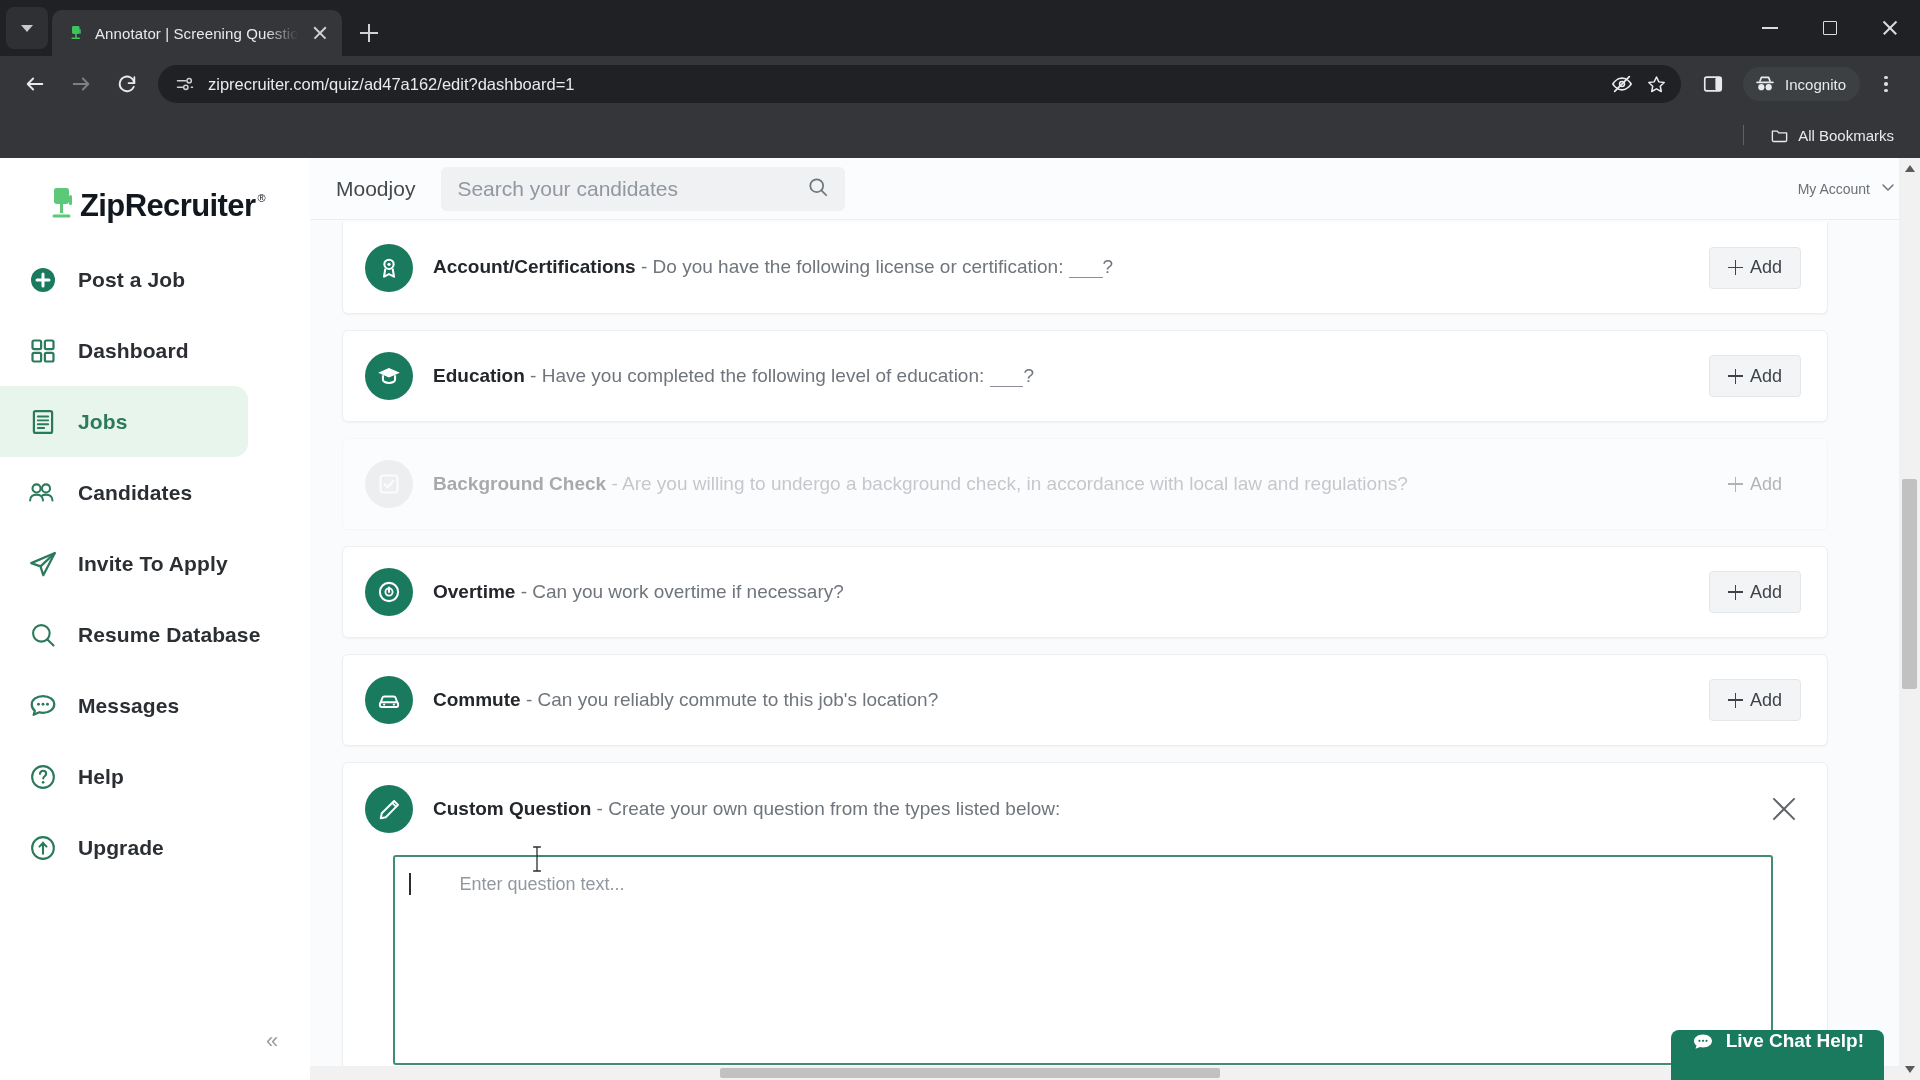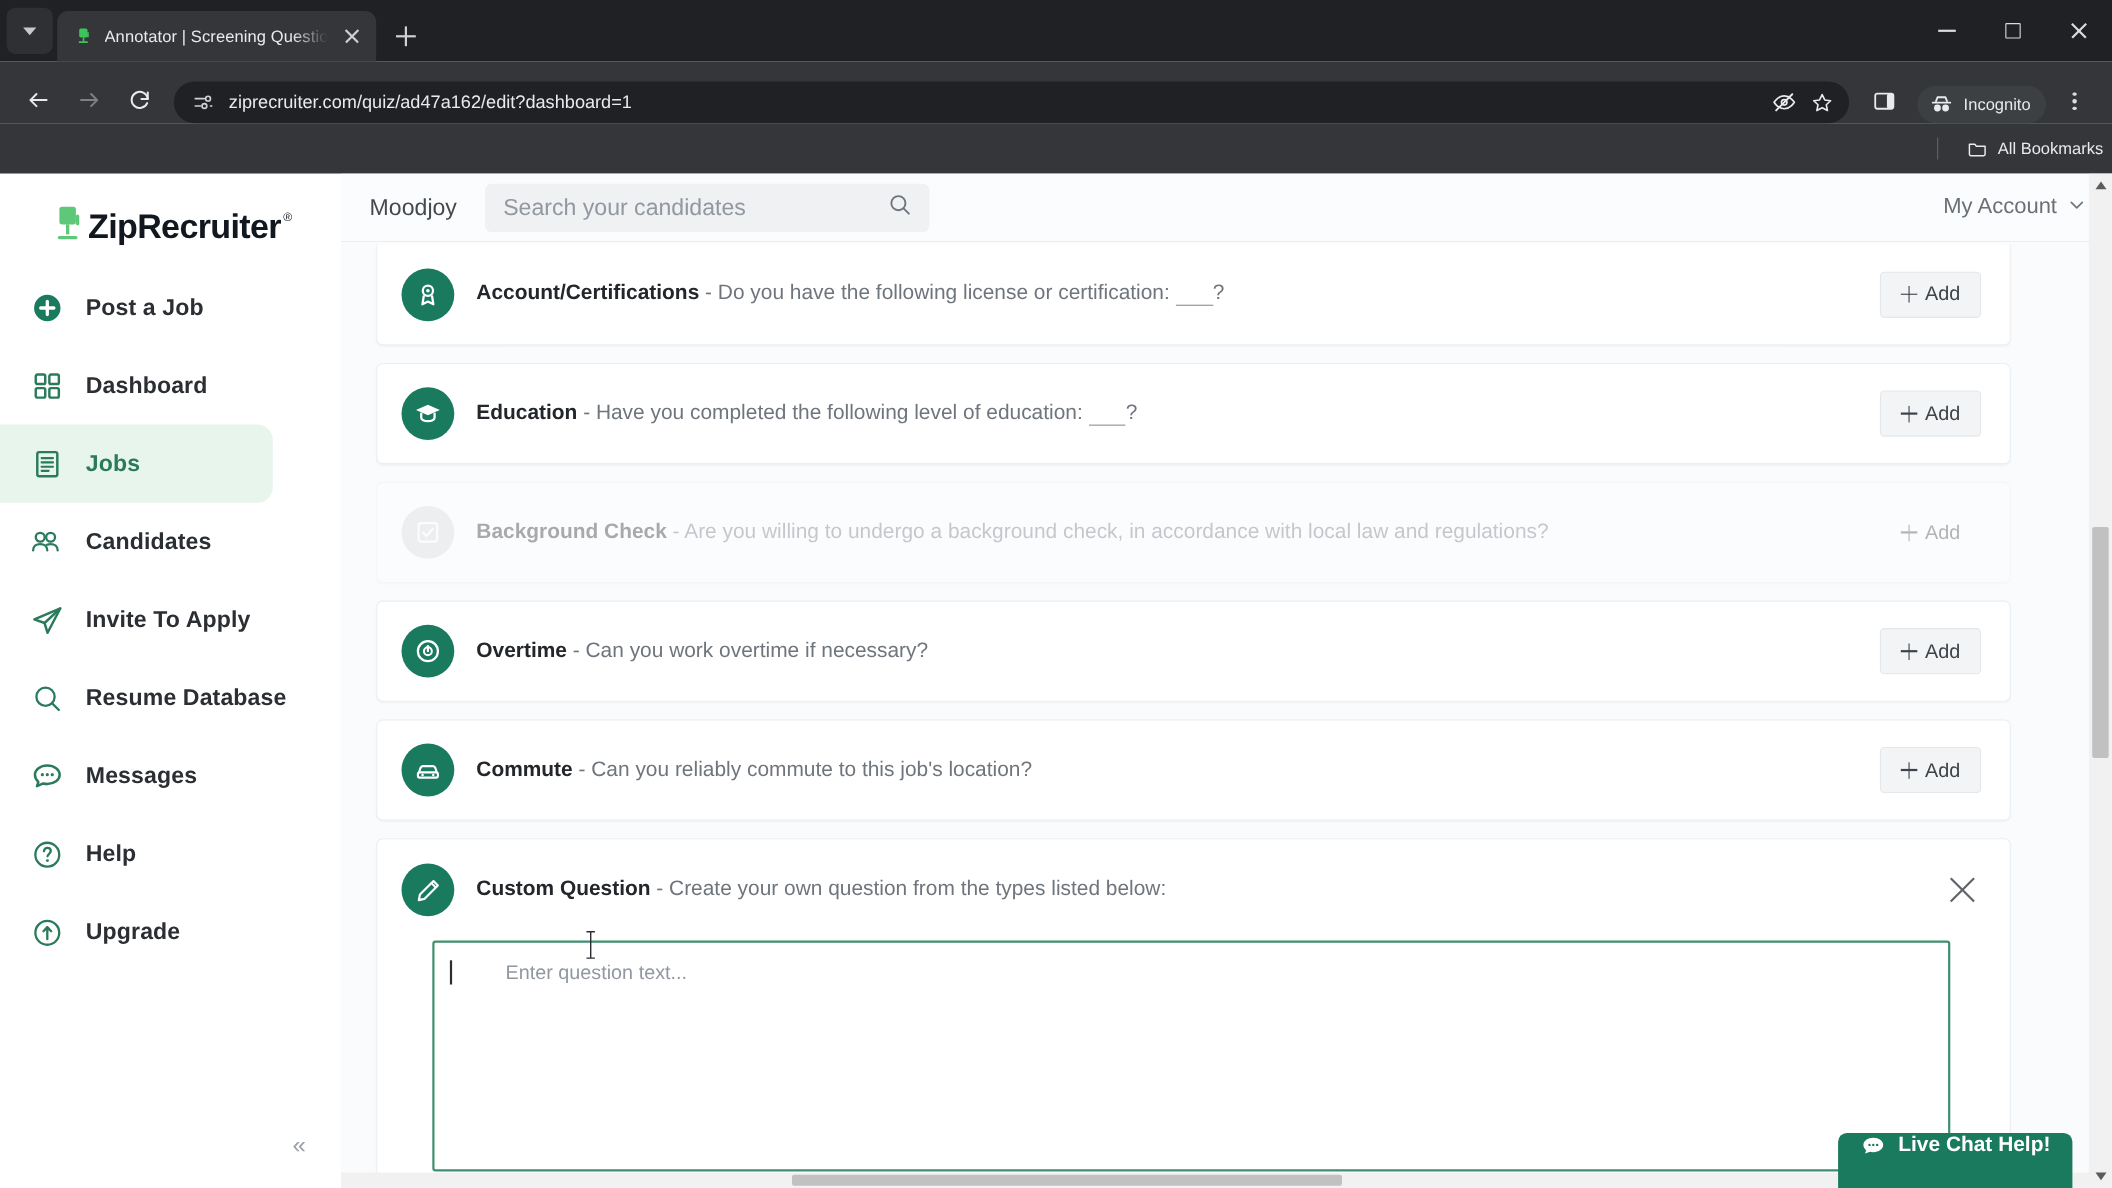--- a/index.html
+++ b/index.html
@@ -68,21 +68,21 @@
   .wc-min { width: 16px; height: 1.6px; background: #dadce0; }
   .wc-max { width: 14px; height: 14px; border: 1.6px solid #dadce0; border-radius: 1px; }
   .wc-close { position: relative; width: 18px; height: 18px; }
   .wc-close::before, .wc-close::after {
     content: ""; position: absolute; left: 0; top: 8px; width: 18px; height: 1.6px; background: #dadce0;
   }
   .wc-close::before { transform: rotate(45deg); }
   .wc-close::after { transform: rotate(-45deg); }
 
   .toolbar {
-    height: 56px; background: #35363a; display: flex; align-items: flex-end;
+    height: 56px; background: #35363a; display: flex; align-items: center;
     padding: 0 14px; gap: 4px; flex: 0 0 56px;
   }
   .navbtn { width: 42px; height: 42px; display: flex; align-items: center; justify-content: center; border-radius: 50%; }
   .omnibox {
     flex: 1; height: 38px; background: #202124; border-radius: 19px;
     display: flex; align-items: center; padding: 0 14px 0 16px; gap: 12px;
     margin: 0 8px 0 6px; min-width: 0;
   }
   .omni-url { flex: 1; color: #e8eaed; font-size: 16.5px; white-space: nowrap; overflow: hidden; }
   .omni-ico { width: 22px; height: 22px; flex: 0 0 22px; display: flex; align-items: center; justify-content: center; }
@@ -91,21 +91,21 @@
     height: 34px; border-radius: 17px; background: #3c4043;
     display: flex; align-items: center; gap: 8px; padding: 0 14px 0 10px;
     margin-left: 6px;
   }
   .incognito-pill span { color: #e8eaed; font-size: 15px; white-space: nowrap; }
   .kebab { width: 40px; height: 40px; display: flex; flex-direction: column; align-items: center; justify-content: center; gap: 3.4px; margin-left: 2px; }
   .kebab i { width: 3.4px; height: 3.4px; border-radius: 50%; background: #dadce0; display: block; }
 
   .bookmarks {
     height: 46px; background: #35363a; display: flex; align-items: center;
-    justify-content: flex-end; gap: 10px; flex: 0 0 46px;
+    justify-content: flex-end; padding-right: 18px; gap: 10px; flex: 0 0 46px;
   }
   .bk-sep { width: 1px; height: 20px; background: #5f6368; margin-right: 8px; }
   .bk-item { display: flex; align-items: center; gap: 9px; padding: 4px 8px; border-radius: 6px; }
   .bk-item span { color: #e8eaed; font-size: 15px; }
 
   
   .app { flex: 1; display: flex; background: #ffffff; min-height: 0; position: relative; }
 
   .sidebar {
     width: 310px; flex: 0 0 310px; background: #ffffff;
@@ -134,21 +134,21 @@
   .brandname { color: #44494e; font-size: 21px; margin-right: 26px; white-space: nowrap; }
   .searchbox {
     width: 404px; height: 44px; background: #eff1f3; border-radius: 6px;
     display: flex; align-items: center; padding: 0 16px; gap: 10px;
   }
   .searchbox input {
     flex: 1; border: none; outline: none; background: transparent;
     font-family: inherit; font-size: 21px; color: #44494e;
   }
   .searchbox input::placeholder { color: #9298a0; }
-  .account { margin-left: auto; display: flex; align-items: center; gap: 10px; color: #6b7076; font-size: 20px; }
+  .account { margin-left: auto; display: flex; align-items: center; gap: 10px; color: #6b7076; font-size: 14px; }
 
   .scrollarea { flex: 1; min-height: 0; overflow: hidden; padding: 0 68px 0 0; position: relative; }
   .cards { padding: 2px 0 0 0; }
 
   .card {
     background: #ffffff; border: 1px solid #eceef0; border-radius: 6px;
     margin: 0 24px 16px 32px; box-shadow: 0 1px 2px rgba(16,24,40,.04);
     display: flex; align-items: center; min-height: 92px; padding: 0 26px 0 22px;
     position: relative;
   }

